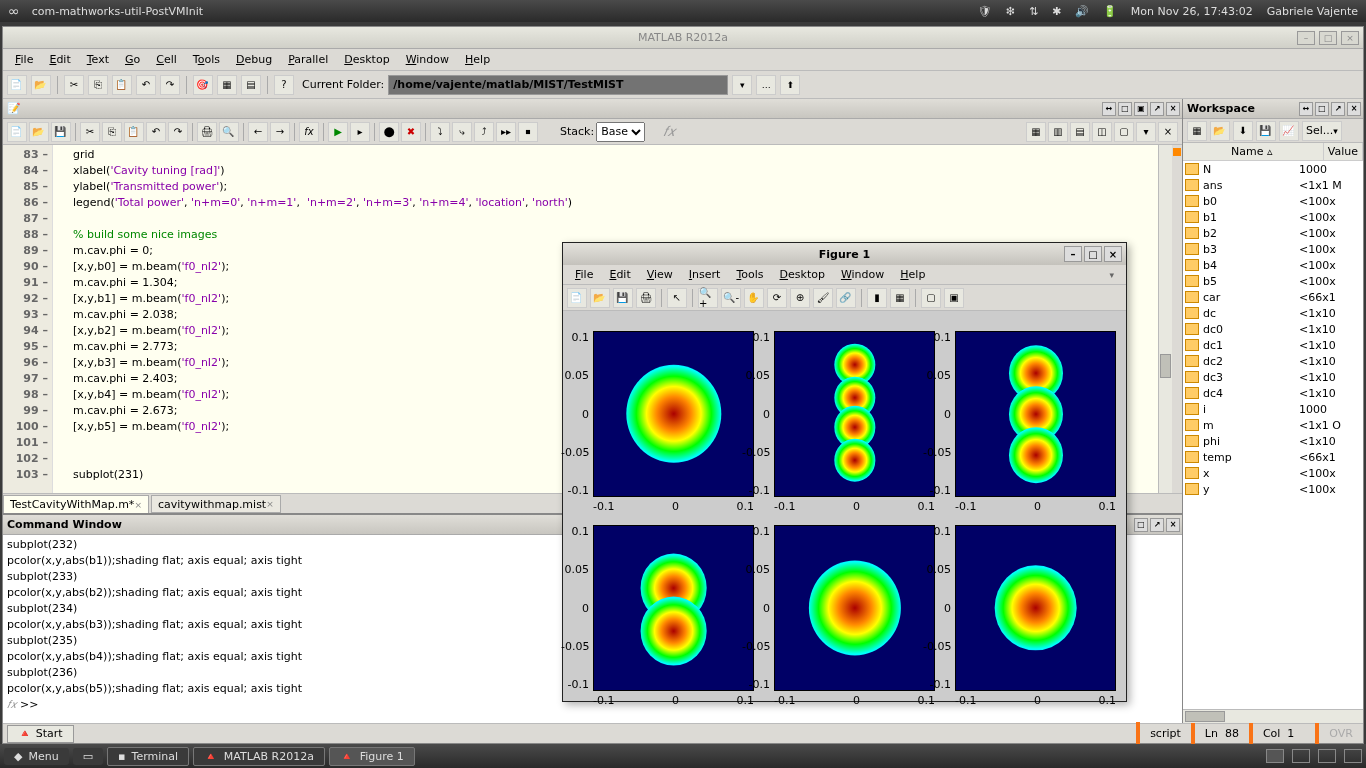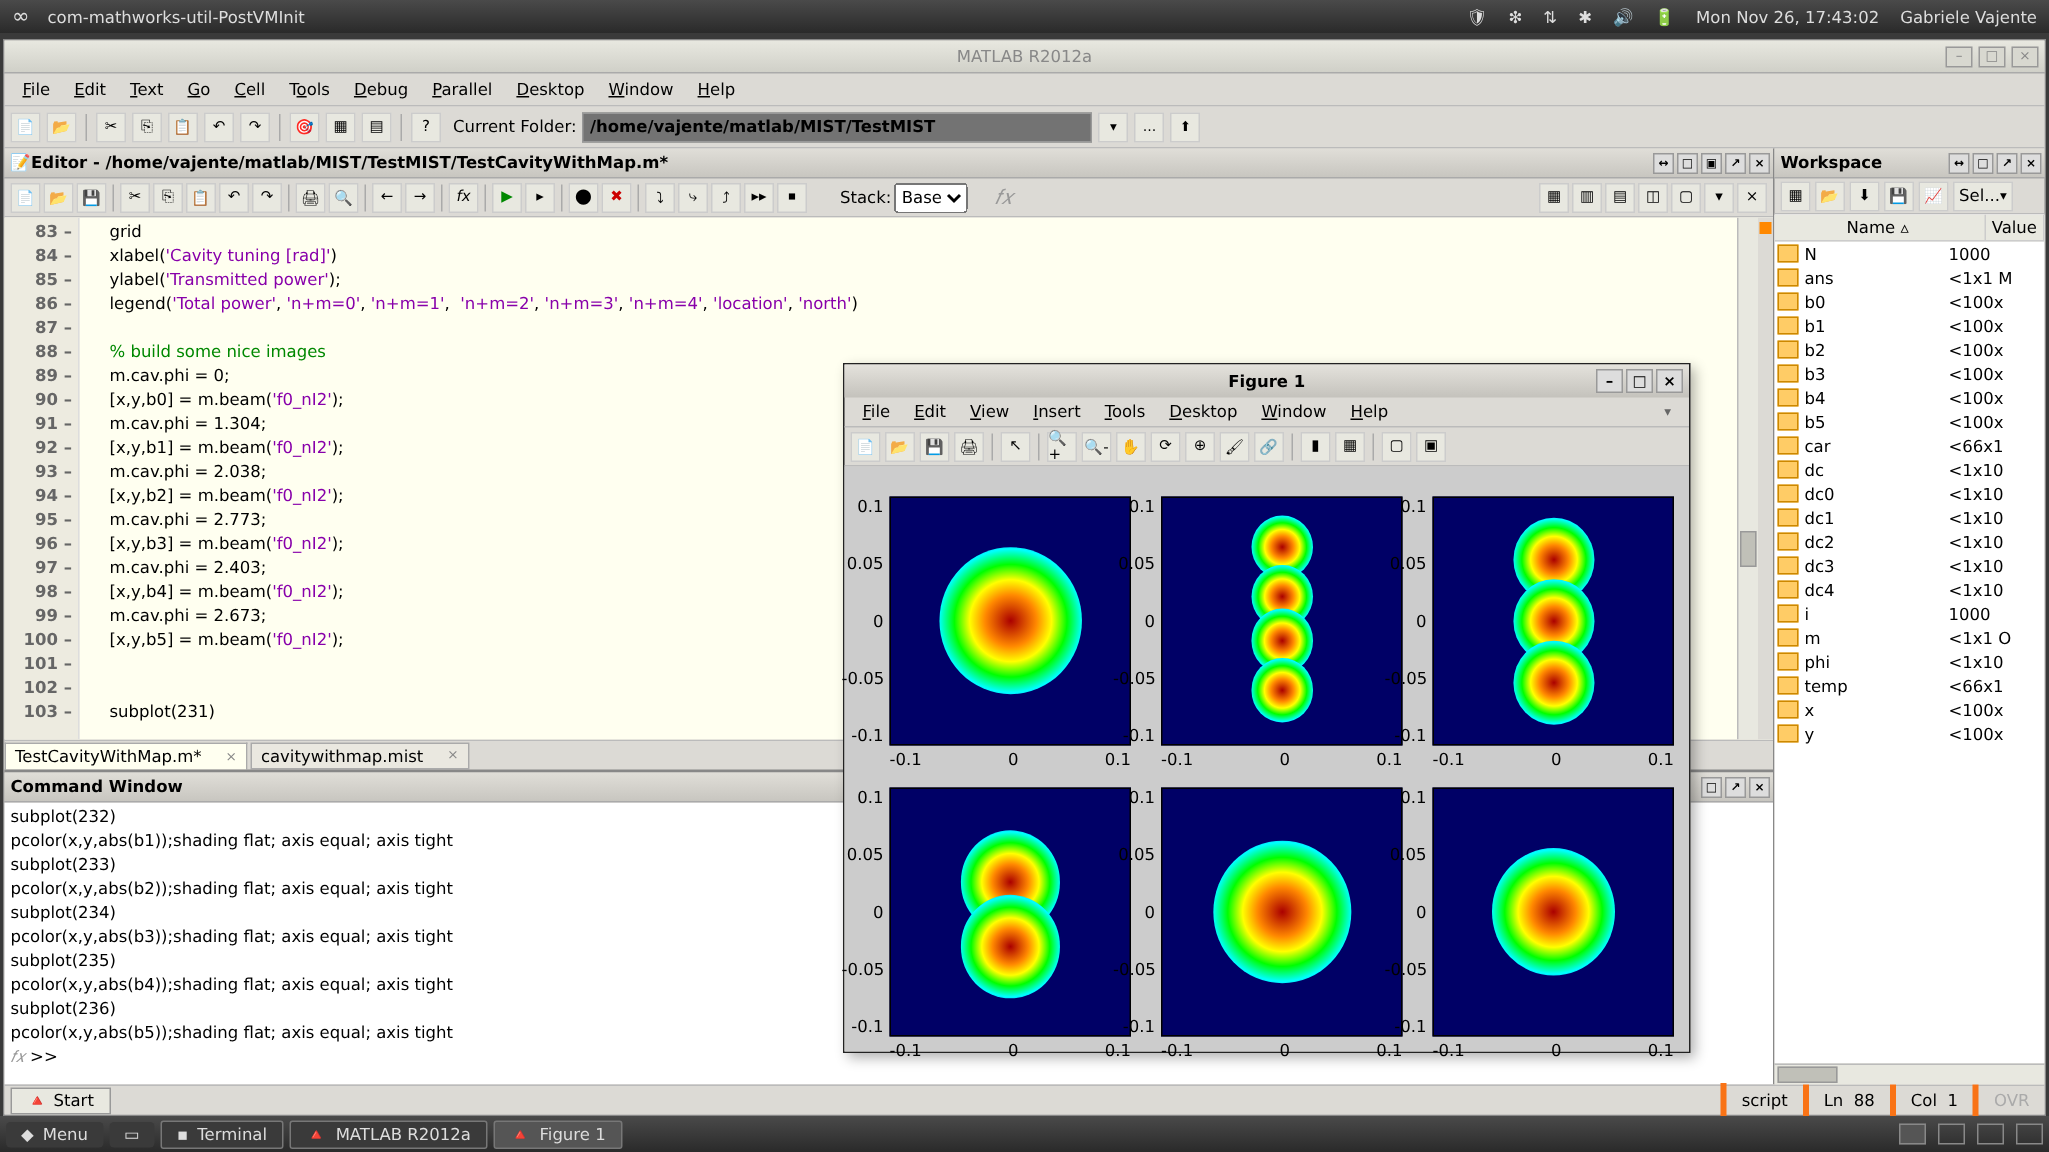--- a/index.html
+++ b/index.html
@@ -46,21 +46,21 @@
 .gutter { width: 50px; background: #edebe0; text-align: right; padding: 2px 4px 2px 0; color: #666; line-height: 16px; border-right: 1px solid #ddd; font-weight: bold; }
 .gutter div { white-space: nowrap; }
 .code-area { flex: 1; padding: 2px 6px; line-height: 16px; white-space: pre; }
 .code-area .str { color: #80a; }
 .code-area .com { color: #080; }
 .editor-scrollbar { width: 14px; background: #e8e8e0; border-left: 1px solid #bbb; position: relative; }
 .editor-scrollbar .thumb { position: absolute; top: 60%; left: 1px; right: 1px; height: 24px; background: #c0c0b8; border: 1px solid #999; }
 .editor-errorbar { width: 10px; background: #dcdad5; position: relative; }
 .editor-errorbar .mark { position: absolute; top: 3px; left: 1px; right: 1px; height: 8px; background: #f80; }
 .editor-tabs { height: 20px; background: #dcdad5; display: flex; align-items: flex-end; border-top: 1px solid #bbb; }
-.editor-tab { height: 18px; background: #eae8e0; border: 1px solid #aaa; padding: 0 6px; display: flex; align-items: center; gap: 16px; margin-right: 2px; }
+.editor-tab { height: 18px; background: #eae8e0; border: 1px solid #aaa; padding: 0 6px; display: flex; align-items: center; gap: 0; margin-right: 2px; }
 .editor-tab .x { color: #888; font-size: 9px; }
 .editor-tab.active { background: #fffff0; border-bottom: none; }
 
 
 .command-panel { height: 210px; border-top: 2px solid #888; display: flex; flex-direction: column; }
 .command-body { flex: 1; background: #fff; font-family: "DejaVu Sans Mono", monospace; font-size: 13px; line-height: 16px; padding: 2px 4px; color: #000; overflow: hidden; }
 .fx-sym { color: #999; font-style: italic; }
 
 
 .workspace-toolbar { height: 24px; border-bottom: 1px solid #bbb; display: flex; align-items: center; padding: 0 4px; gap: 3px; }
@@ -173,21 +173,20 @@
     <div class="pill-btn">⬆</div>
   </div>
 
   <div class="matlab-body">
 
     <div class="left-col">
 
       <div class="editor-panel">
         <div class="panel-title">
           <span>📝 </span>
-            <span>Editor - /home/vajente/matlab/MIST/TestMIST/TestCavityWithMap.m*</span>
           <div class="ctrls">
             <span>↔</span>
             <span>□</span>
             <span>▣</span>
             <span>↗</span>
             <span>×</span>
           </div>
         </div>
         <div class="editor-toolbar">
           <div class="tool-btn">📄</div>
@@ -436,21 +435,21 @@
         </div>
     </div>
   </div>
 
   <div class="status-bar">
     <div class="start-btn">🔺 <span>Start</span></div>
     <div class="status-spacer"></div>
     <div class="status-cell">script</div>
     <div class="status-cell"><span>Ln</span>&nbsp;&nbsp;<span>88</span></div>
     <div class="status-cell"><span>Col</span>&nbsp;&nbsp;<span>1</span></div>
-    <div class="status-cell" style="color:#aaa;">OVR</div>
+    <div class="status-cell" style="color:#aaa;margin-left:11px;">OVR</div>
   </div>
 </div>
 
 <div class="figure-window">
   <div class="fig-titlebar">
     <span>Figure 1</span>
     <div class="ctrls">
       <span>–</span>
       <span>□</span>
       <span>×</span>

